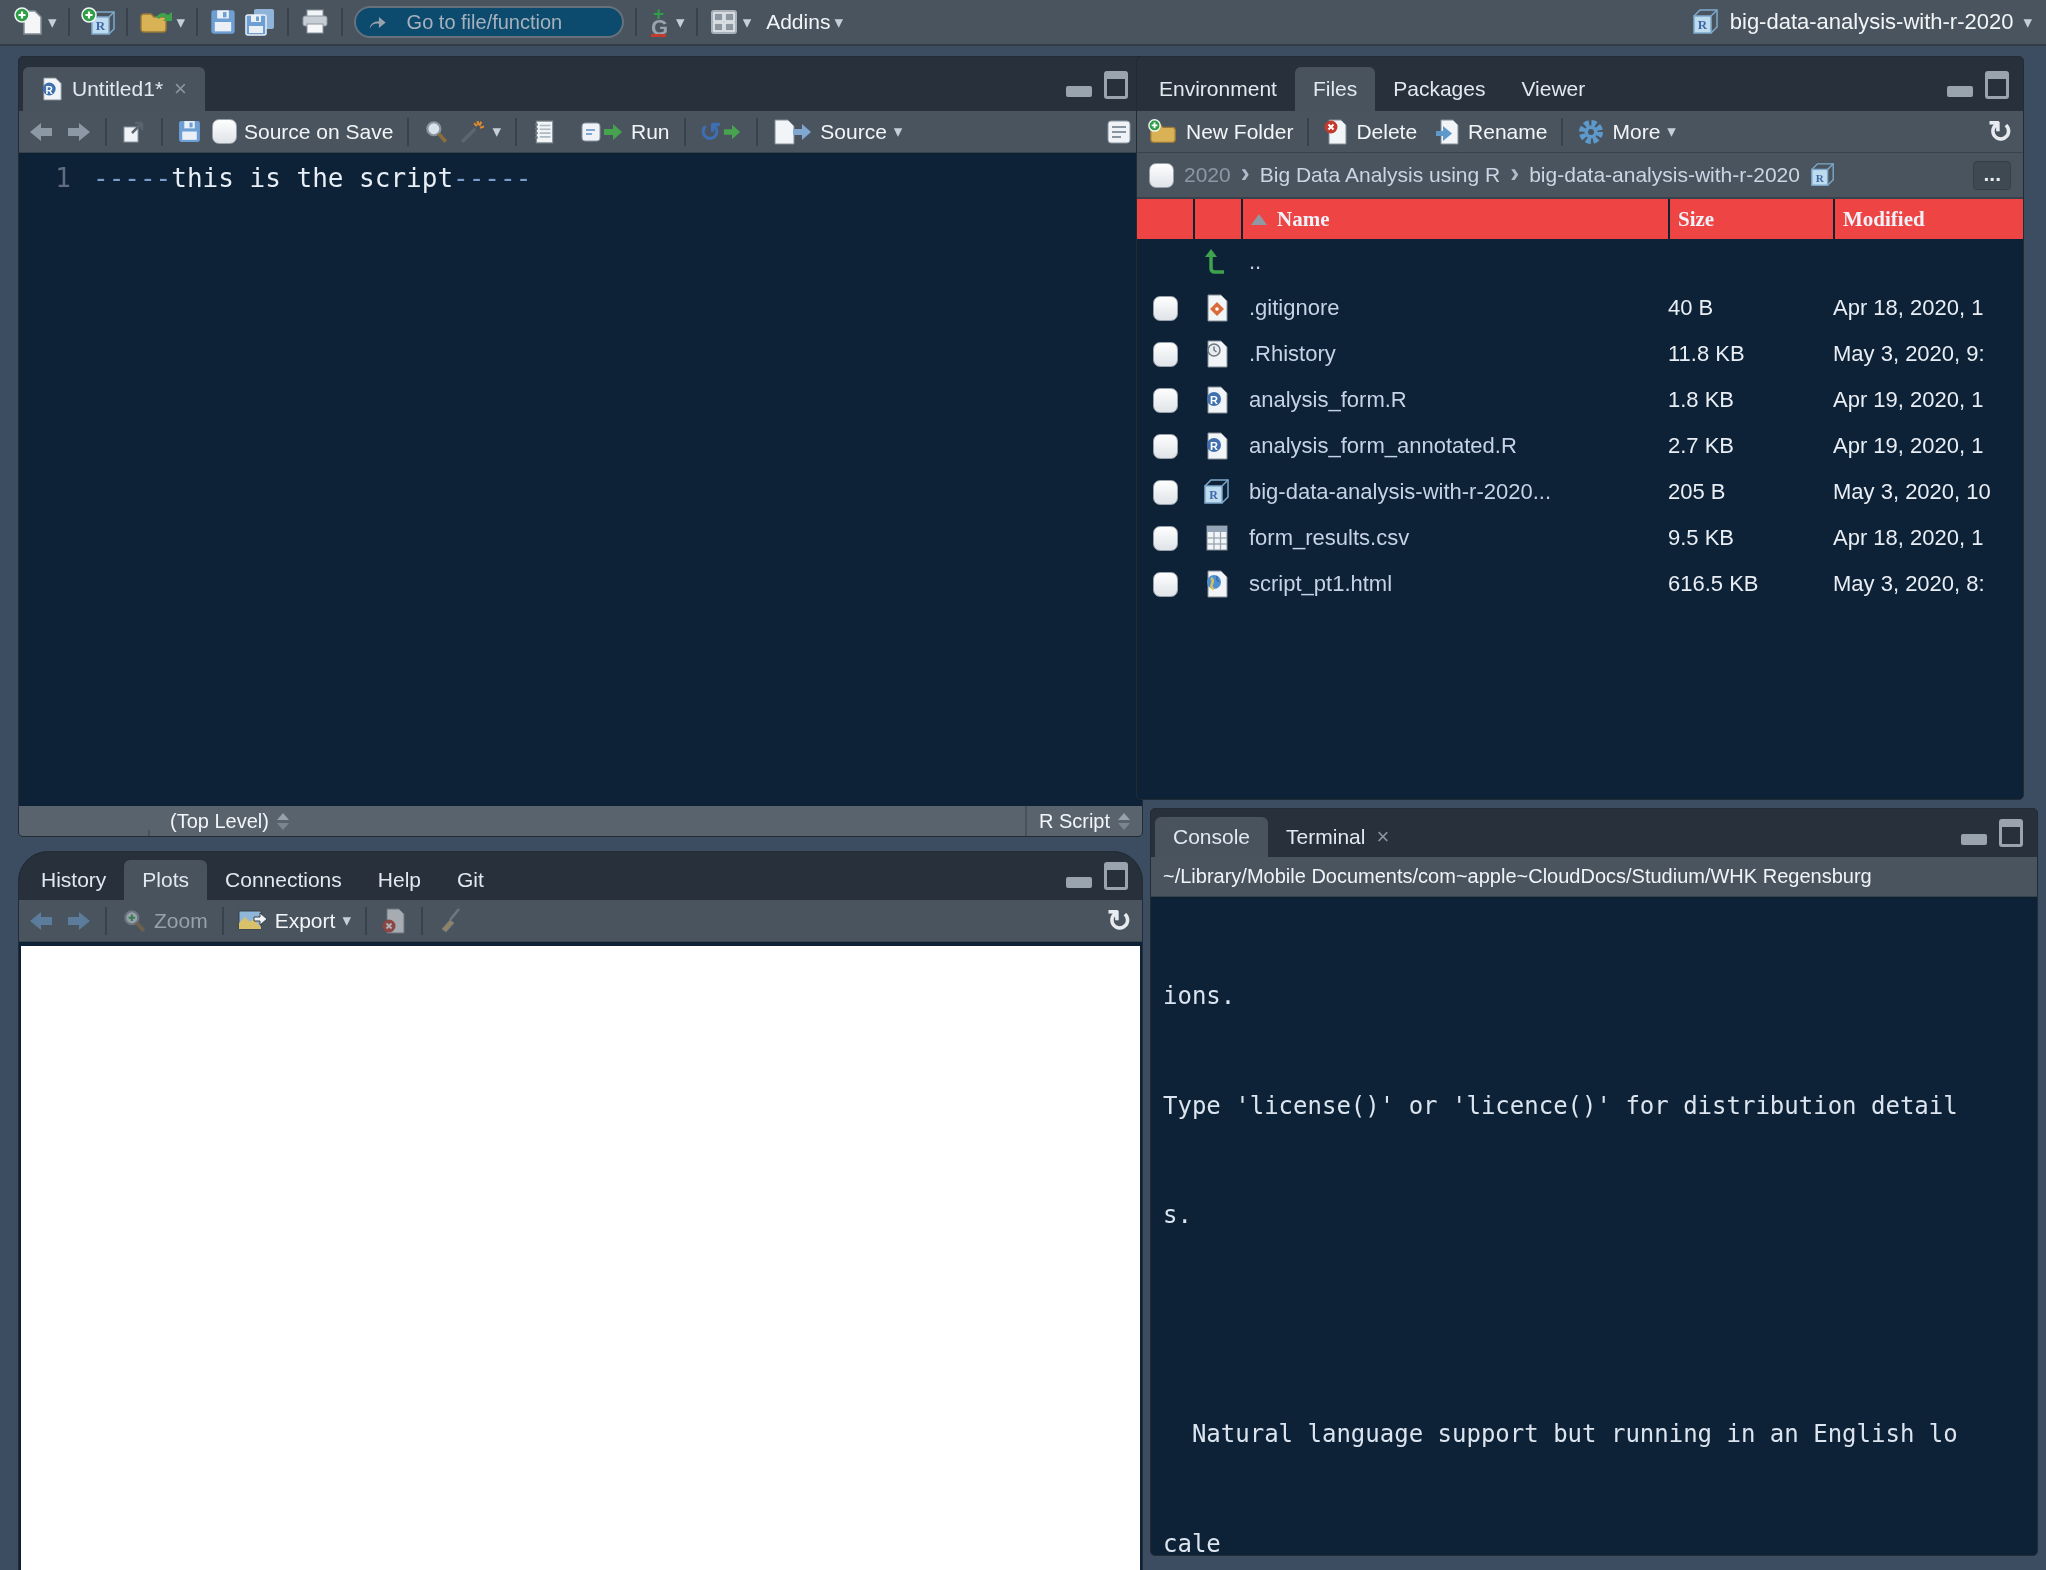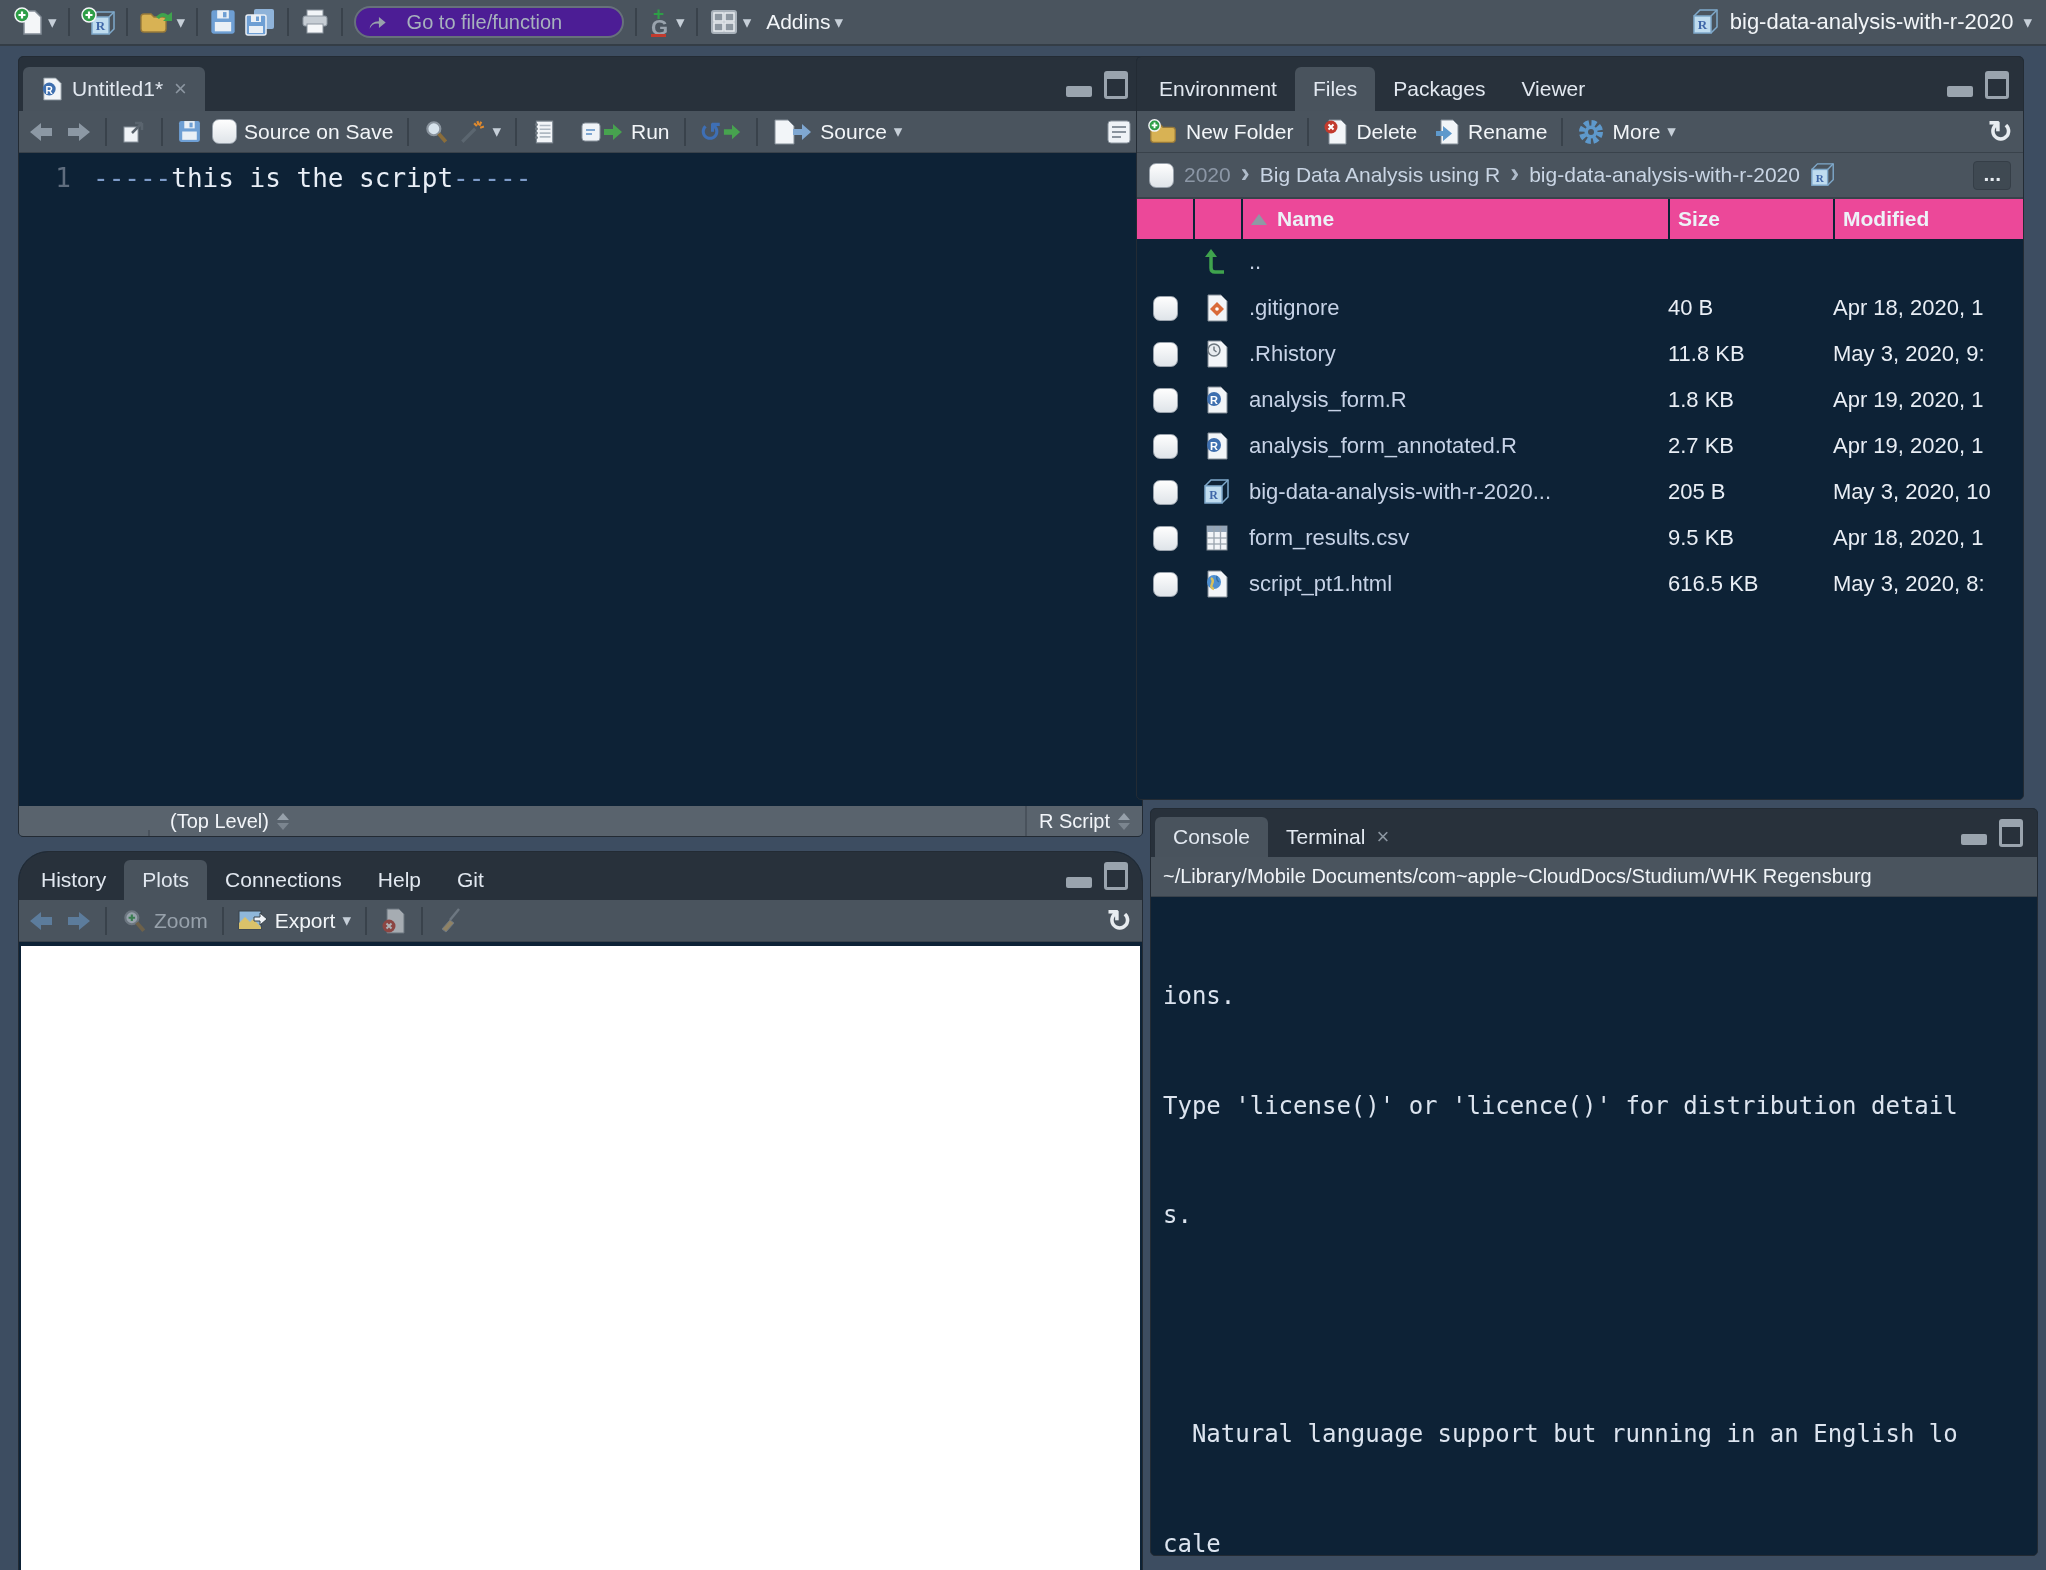--- a/index.html
+++ b/index.html
@@ -6,21 +6,21 @@
   body{margin:0;background:#3D4D61;}
   .window{position:relative;width:2046px;height:1570px;background:#3D4D61;
     font-family:"Liberation Sans",sans-serif;overflow:hidden;}
 
   
   .topbar{position:absolute;left:0;top:0;width:2046px;height:46px;background:#4A545E;
     display:flex;align-items:center;gap:7px;padding:0 14px;border-bottom:2px solid #343D46;}
   .tbtn{display:flex;align-items:center;gap:4px;}
   .tb-sep{width:2px;height:28px;background:#39424B;margin:0 4px;flex:0 0 auto;}
   .caret{color:#C6CFD8;font-size:17px;line-height:1;}
-  .goto-box{display:flex;align-items:center;gap:20px;background:#4c1d95;border:2px solid #67717B;
+  .goto-box{display:flex;align-items:center;gap:20px;background:#0c4a6e;border:2px solid #67717B;
     border-radius:16px;height:32px;padding:0 12px;width:270px;}
   .goto-box input{background:transparent;border:none;outline:none;color:#A7B2BD;font-size:20px;width:100%;
     font-family:"Liberation Sans",sans-serif;}
   .goto-box input::placeholder{color:#A7B2BD;}
   .ilabel{color:#F2F5F8;font-size:21px;white-space:nowrap;}
   .spacer{flex:1;}
   .project-btn{display:flex;align-items:center;gap:10px;color:#F2F5F8;font-size:22px;}
   .vcs{position:relative;width:24px;height:32px;}
   .vcs .p{position:absolute;top:-3px;left:5px;color:#2E9E47;font-weight:bold;font-size:19px;}
   .vcs .g{position:absolute;bottom:-3px;left:3px;color:#99A3AD;font-weight:bold;font-size:22px;}
@@ -76,22 +76,22 @@
   .plot-area{flex:1;background:#FFFFFF;margin:4px 2px 2px 2px;}
 
   
   .fbreadcrumb{height:46px;background:#4A545E;display:flex;align-items:center;gap:10px;
     padding:0 12px;flex:0 0 auto;border-bottom:2px solid #39424B;font-size:21px;}
   .crumb{color:#C9D5E4;white-space:nowrap;}
   .crumb.dim{color:#8C97A6;}
   .bsep{color:#AFBCCB;font-size:27px;font-weight:bold;line-height:1;padding-bottom:4px;}
   .ellipsis-btn{margin-left:auto;background:#3F4952;border:1px solid #353E47;border-radius:4px;
     color:#E8EDF2;padding:1px 9px 5px;font-size:21px;font-weight:bold;line-height:1;}
-  .fhead{height:40px;background:#ec4899;display:grid;grid-template-columns:56px 48px 1fr 165px 190px;
-    align-items:stretch;color:#EDF2F8;font-size:21px;font-weight:bold;flex:0 0 auto;}
+  .fhead{height:40px;background:#ef4444;display:grid;grid-template-columns:56px 48px 1fr 165px 190px;
+    align-items:stretch;color:#EDF2F8;font-size:21px;font-weight:bold;flex:0 0 auto;font-family:Liberation Serif, serif;}
   .fhead>div{display:flex;align-items:center;border-left:2px solid #0D2236;padding:0 8px;}
   .fhead>div:first-child{border-left:none;}
   .sortz{width:0;height:0;border-left:8px solid transparent;border-right:8px solid transparent;
     border-bottom:11px solid #8E99A4;margin-right:10px;}
   .frow{height:46px;display:grid;grid-template-columns:56px 48px 1fr 165px 190px;align-items:center;font-size:22px;}
   .frow .fname{color:#C6D2E6;padding-left:8px;white-space:nowrap;overflow:hidden;}
   .frow .fsize,.frow .fmod{color:#E9EEF5;white-space:nowrap;overflow:hidden;}
   .cbcell{display:flex;justify-content:center;}
   .fico{display:flex;justify-content:center;align-items:center;}
 

